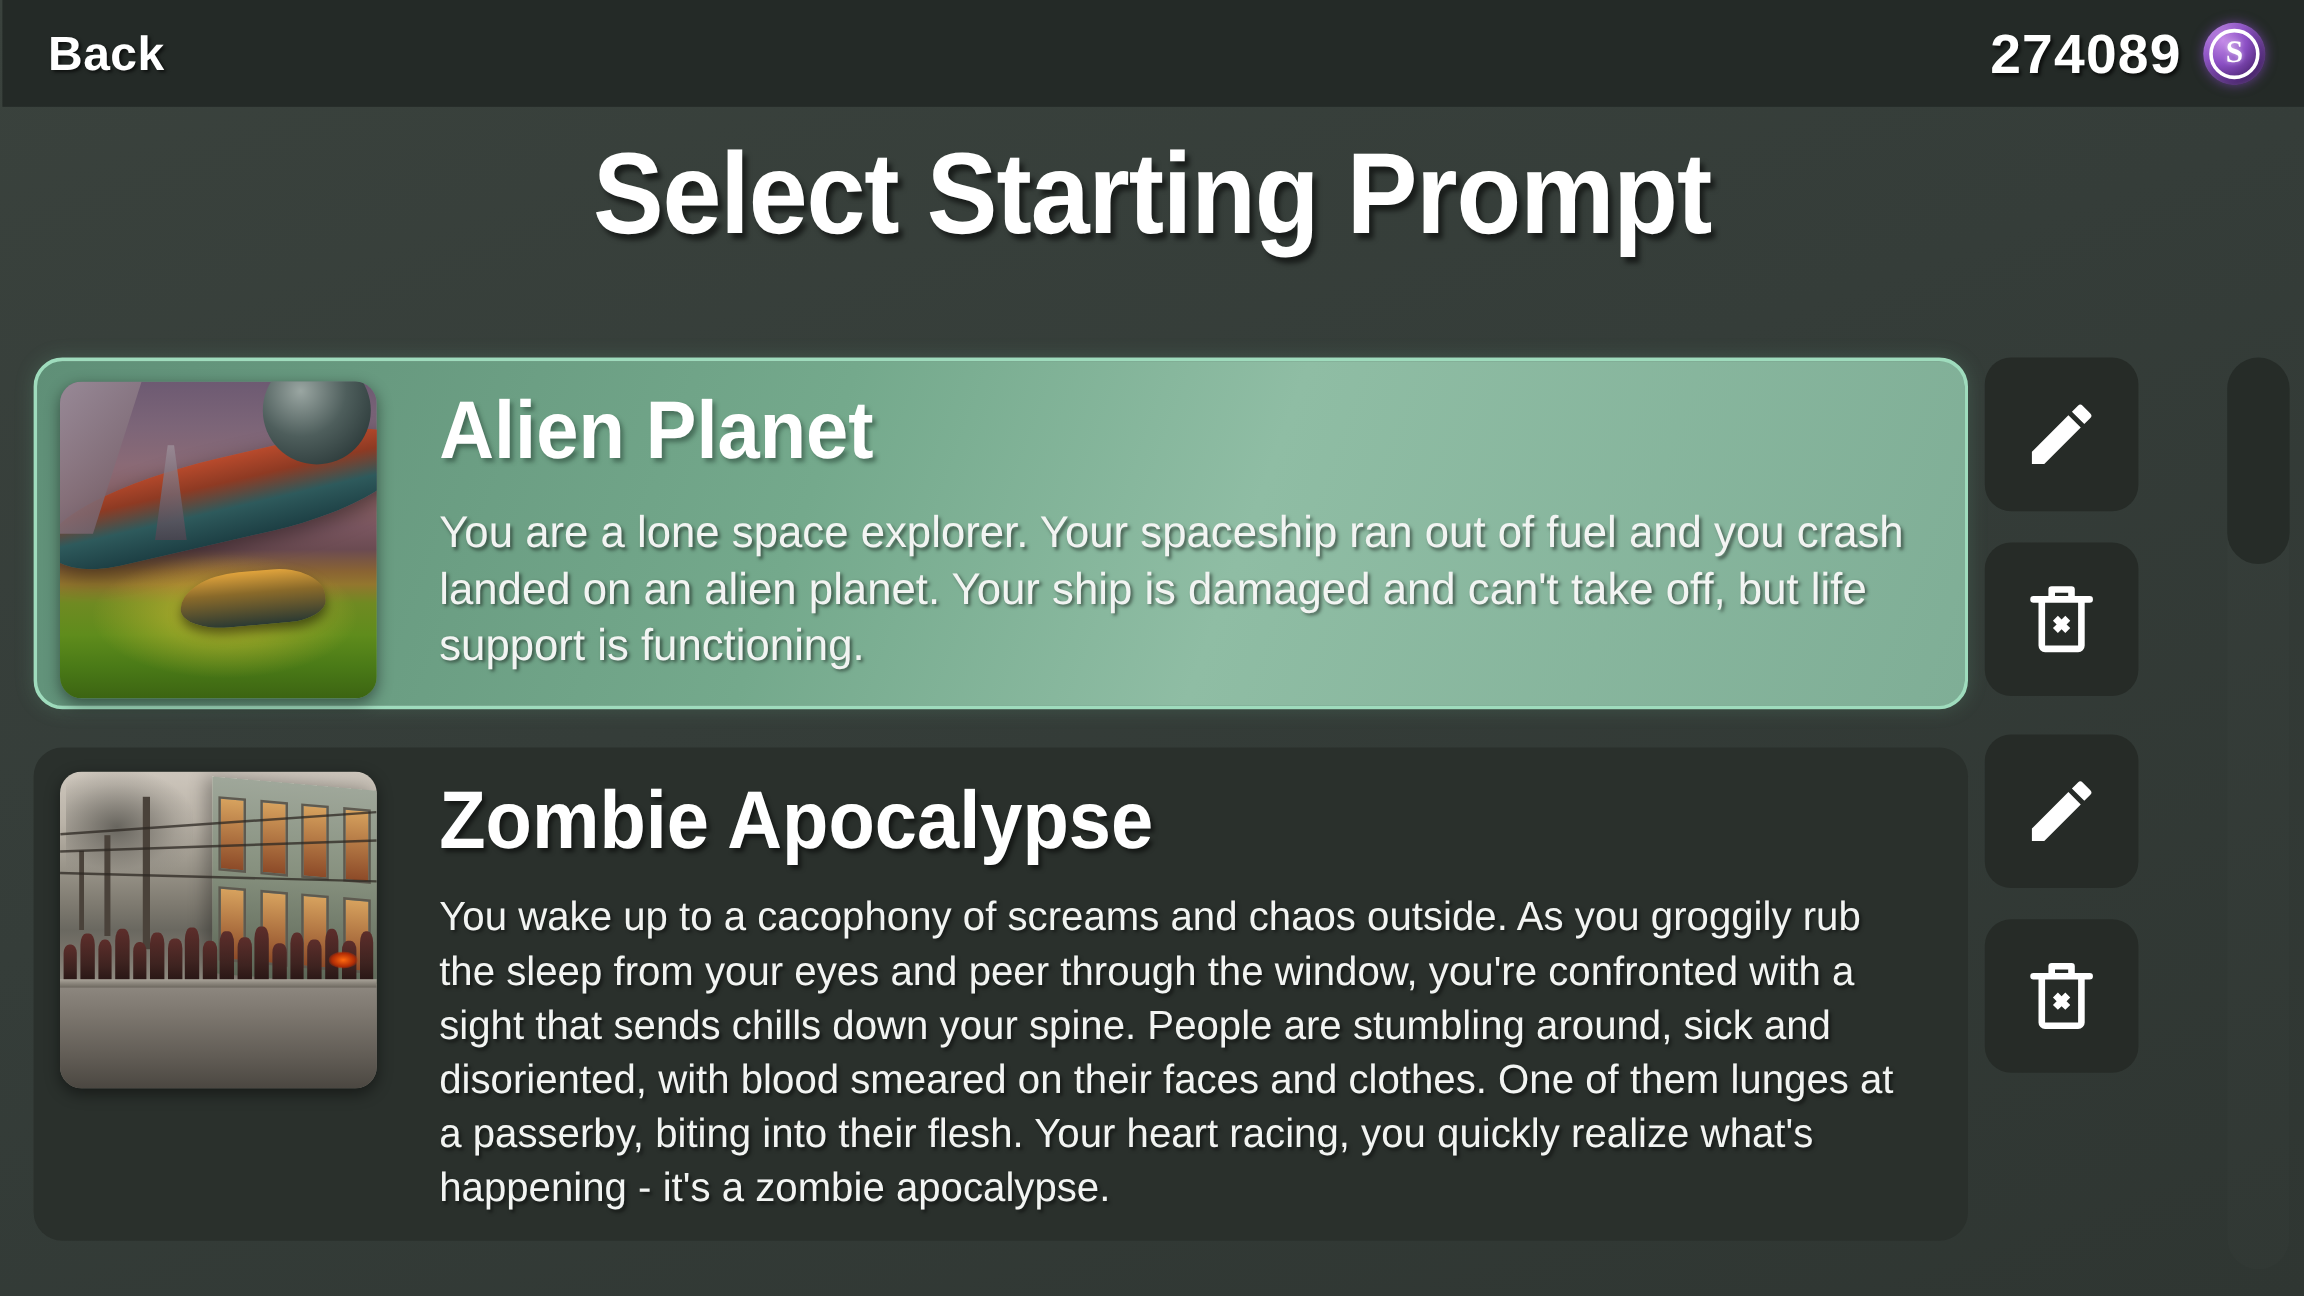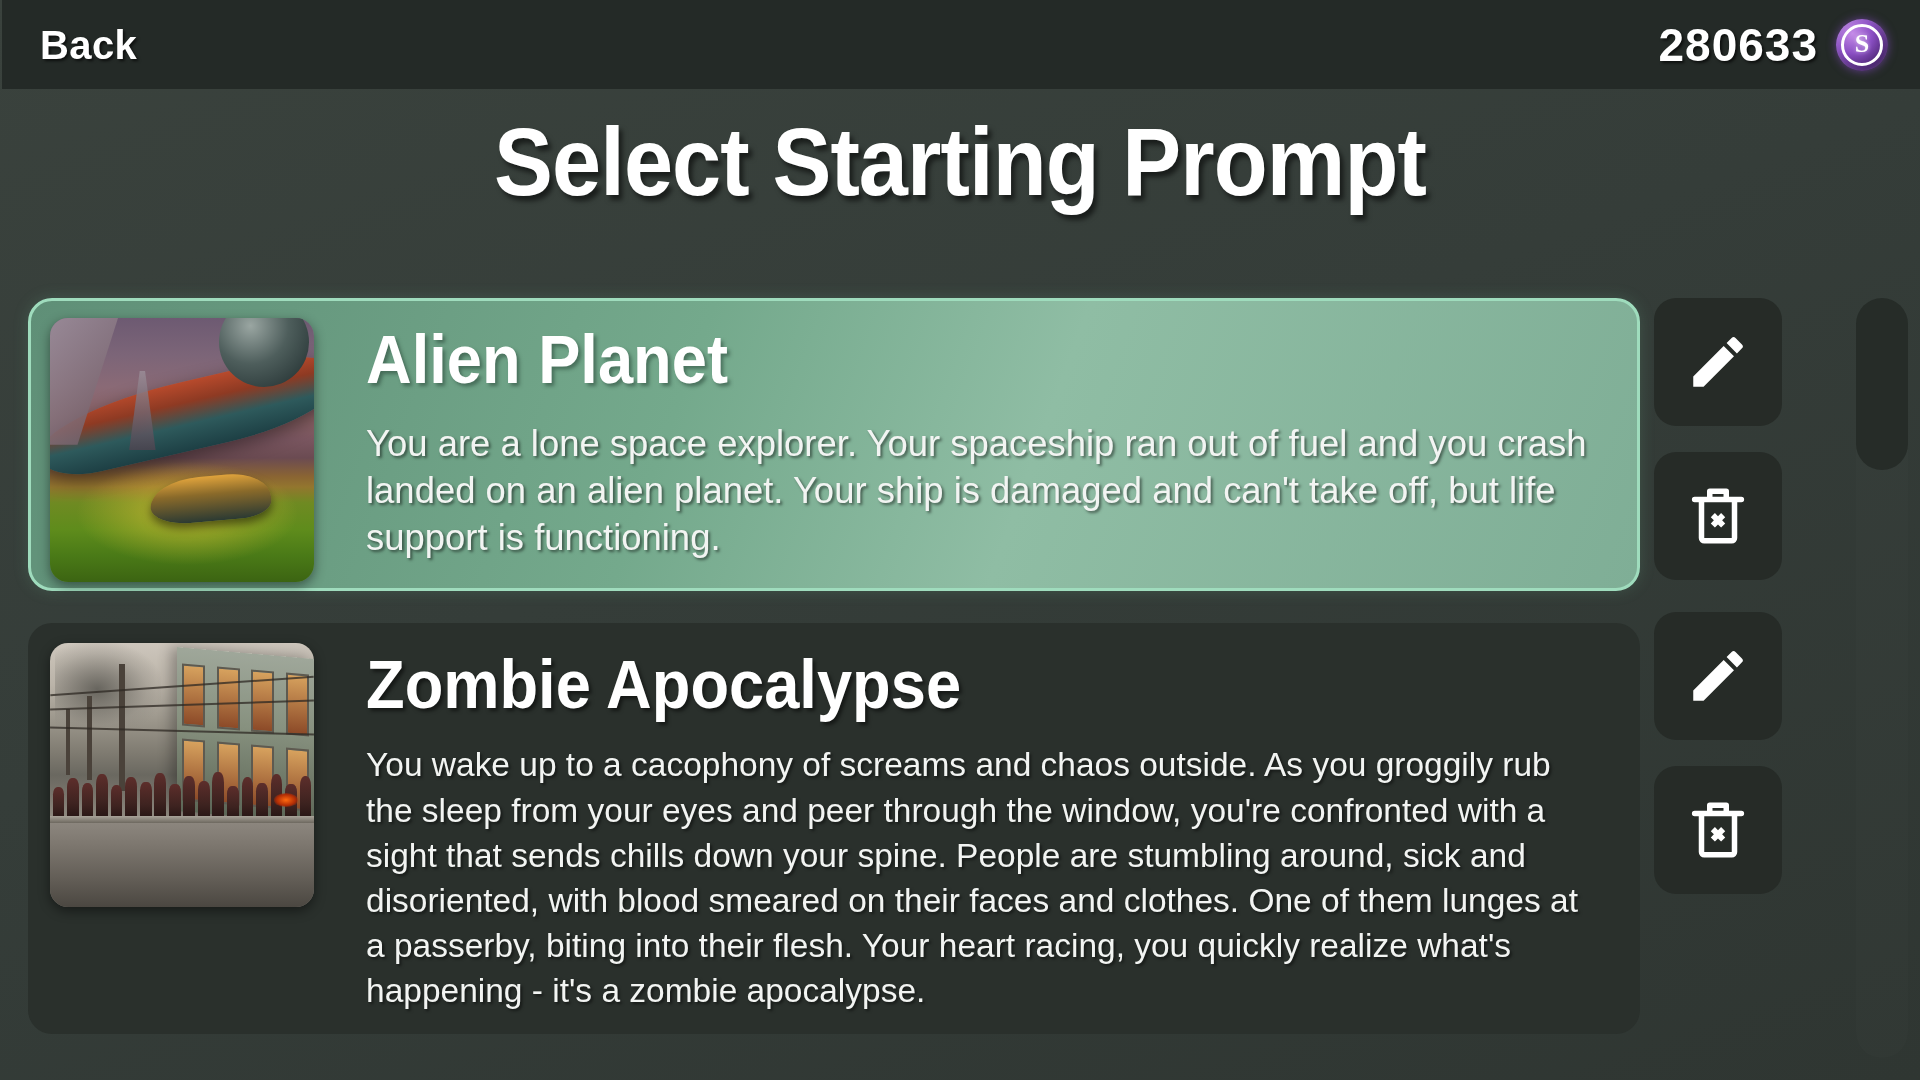--- a/index.html
+++ b/index.html
@@ -220,21 +220,21 @@
     position:absolute; left:0; top:0; width:52px; height:172px;
     border-radius:26px; background:#262c28; cursor:grab;
   }
 </style>
 </head>
 <body>
 
 <div id="topbar">
   <div id="back-btn">Back</div>
   <div id="score-wrap">
-    <div id="score-value">280633</div>
+    <div id="score-value">274089</div>
     <div id="coin">
       <span>S</span>
     </div>
   </div>
 </div>
 
 <div id="page-title">Select Starting Prompt</div>
 
 <div id="list">
 

